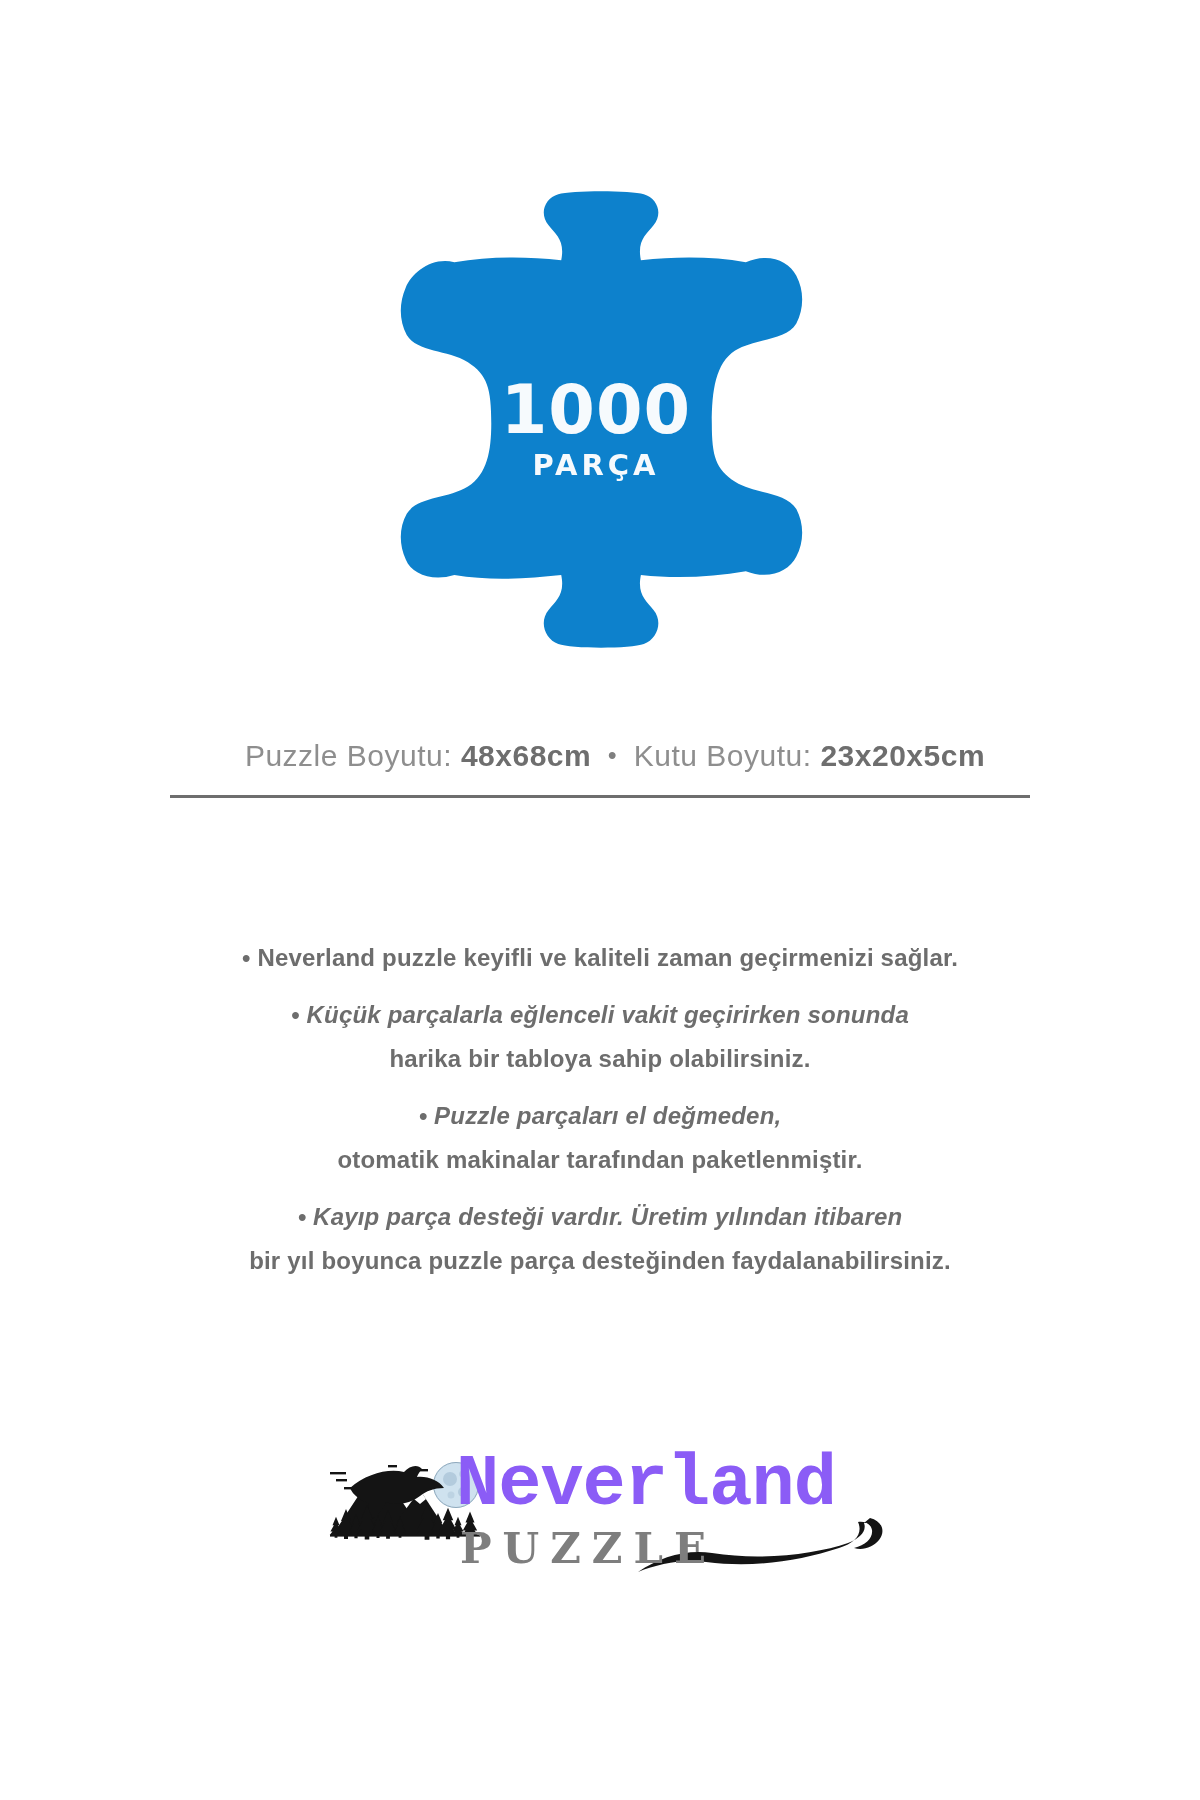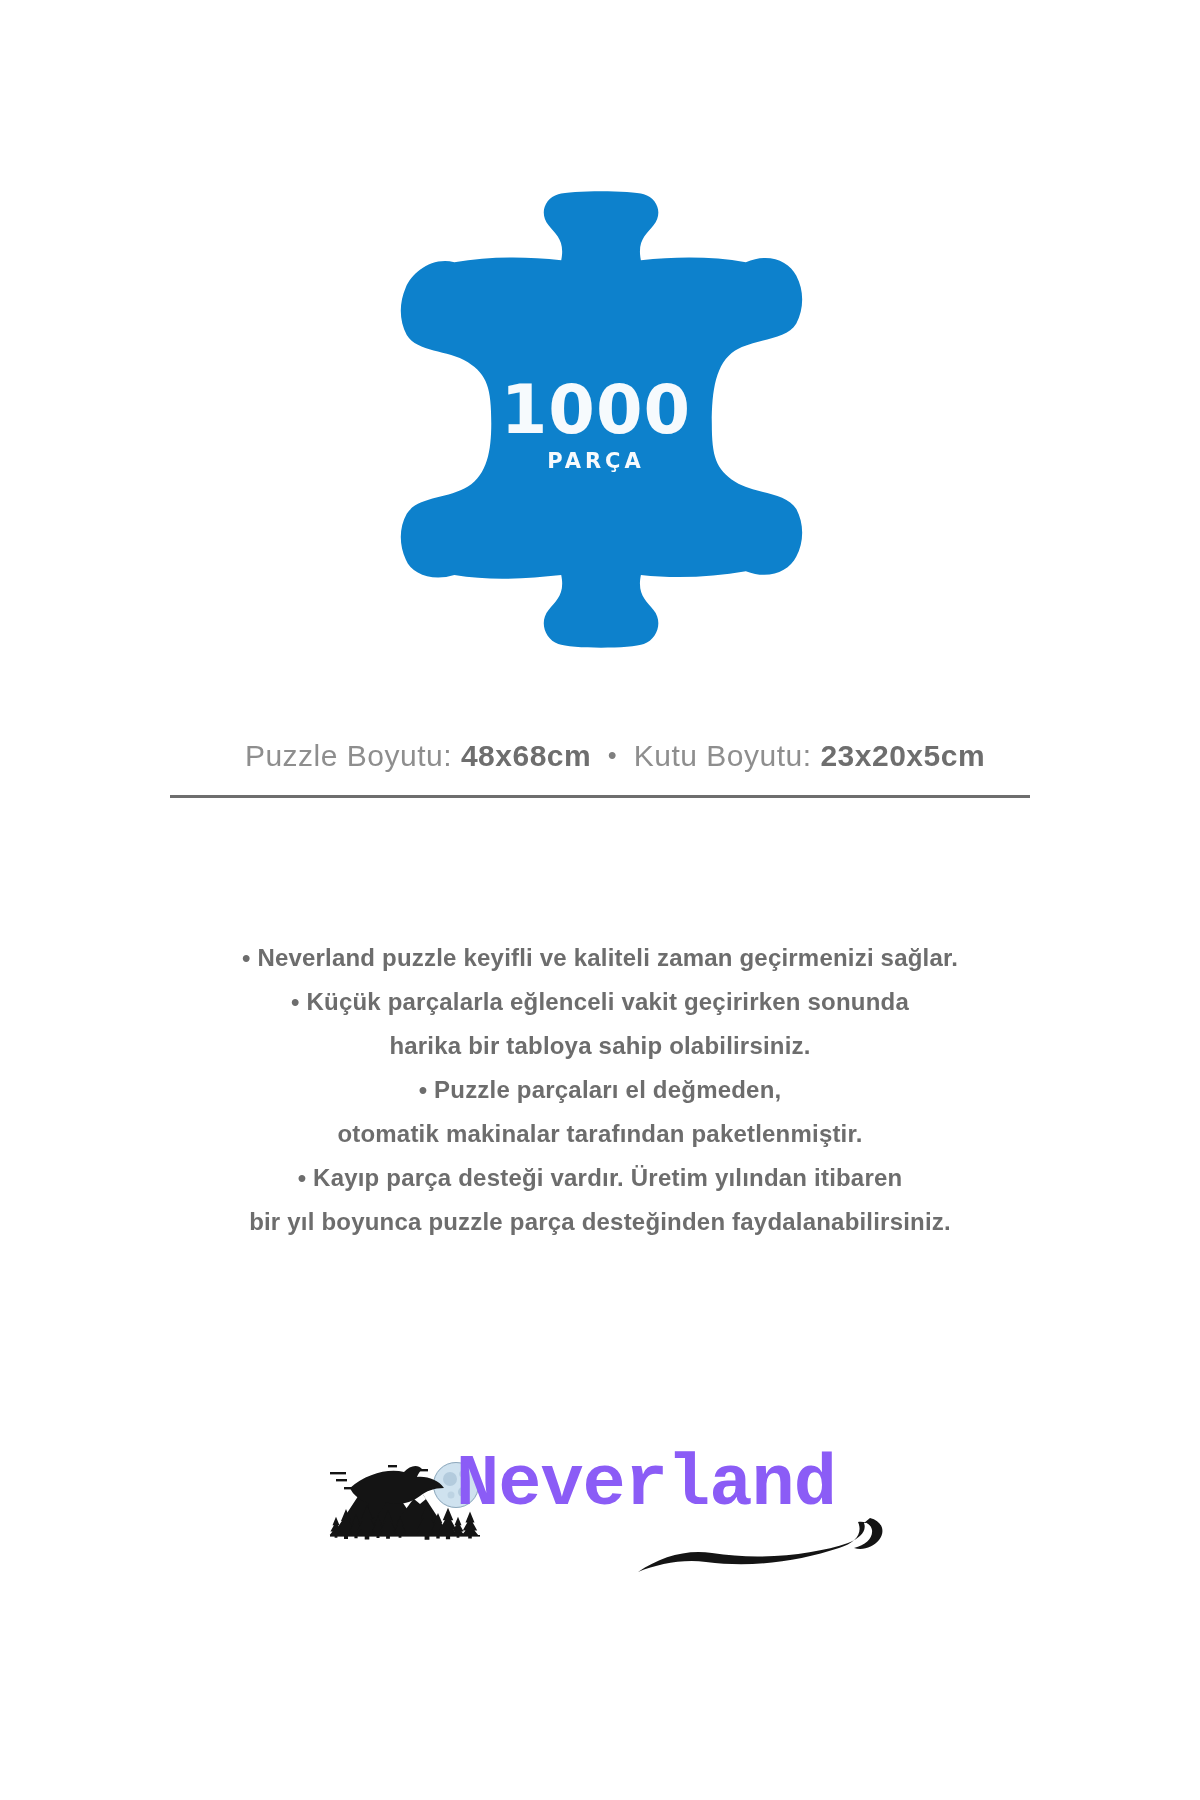--- a/index.html
+++ b/index.html
@@ -10,38 +10,38 @@
 
   
   .puzzle{position:absolute;left:398px;top:185px;width:410px;height:475px;}
   .puzzle svg{position:absolute;left:0;top:0;overflow:visible;}
   .piece-text{
     position:absolute;left:0;top:192px;width:100%;text-align:center;
     transform:translateX(-7px);color:#f6fafd;
     font-family:"DejaVu Sans",sans-serif;font-weight:bold;
   }
   .count{font-size:67px;line-height:1;letter-spacing:1px;}
-  .unit{font-size:21px;line-height:1;letter-spacing:4px;margin-top:7px;}
+  .unit{font-size:29px;line-height:1;letter-spacing:4px;margin-top:7px;}
 
   
   .size-line{
     position:absolute;top:739px;left:0;width:100%;text-align:center;
     font-size:30px;letter-spacing:0.5px;color:#8e8e8e;font-weight:400;margin-left:15px;
   }
   .size-line .val{color:#6e6e6e;font-weight:bold;}
   .size-line .dot{color:#7f7f7f;font-weight:bold;font-size:24px;vertical-align:3px;margin:0 8px;}
 
   .rule{position:absolute;top:795px;left:170px;width:860px;height:3px;background:#6e6e6e;}
 
   
   .features{
     position:absolute;top:936px;left:0;width:100%;text-align:center;
     font-weight:bold;font-size:24px;line-height:44px;letter-spacing:0.2px;color:#6d6d6d;
   }
-  .features .pstart{}
+  .features .pstart{margin-top:13px;font-style:italic;}
 
   
   .logo{position:absolute;left:330px;top:1452px;width:570px;height:150px;}
   .scene{position:absolute;left:0;top:10px;width:150px;height:78px;overflow:visible;}
   .brand{
     position:absolute;left:126px;top:-6px;
     font-family:Liberation Mono, monospace;font-weight:bold;font-size:72px;line-height:1.1;
     letter-spacing:-1px;color:#8b5cf6;white-space:nowrap;
   }
   .swash{position:absolute;left:304px;top:64px;width:252px;height:58px;overflow:visible;}
@@ -172,15 +172,16 @@
     <div class="brand">Neverland</div>
 
     <svg class="swash" viewBox="0 0 252 58">
       <path fill="#141414" d="M236,2 C248,5 252,15 245,24 C239,31 229,35 220,32
            C232,29 239,22 238,14 C237,8 231,5 224,6
            C229,17 222,27 205,32 C165,45 120,52 72,46
            C48,43 24,48 4,56 C26,41 52,33 78,37
            C128,45 182,38 214,27 C226,22 233,15 230,7 Z"></path>
     </svg>
 
+    <div class="brand-sub">PUZZLE</div>
   </div>
 
 </div>
 
 </body></html>

